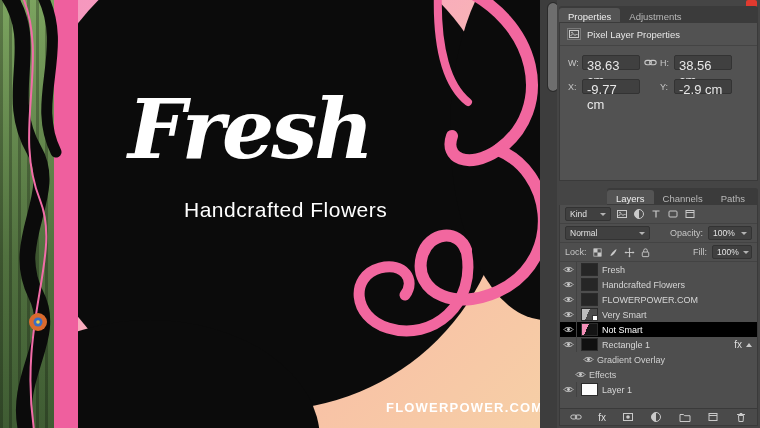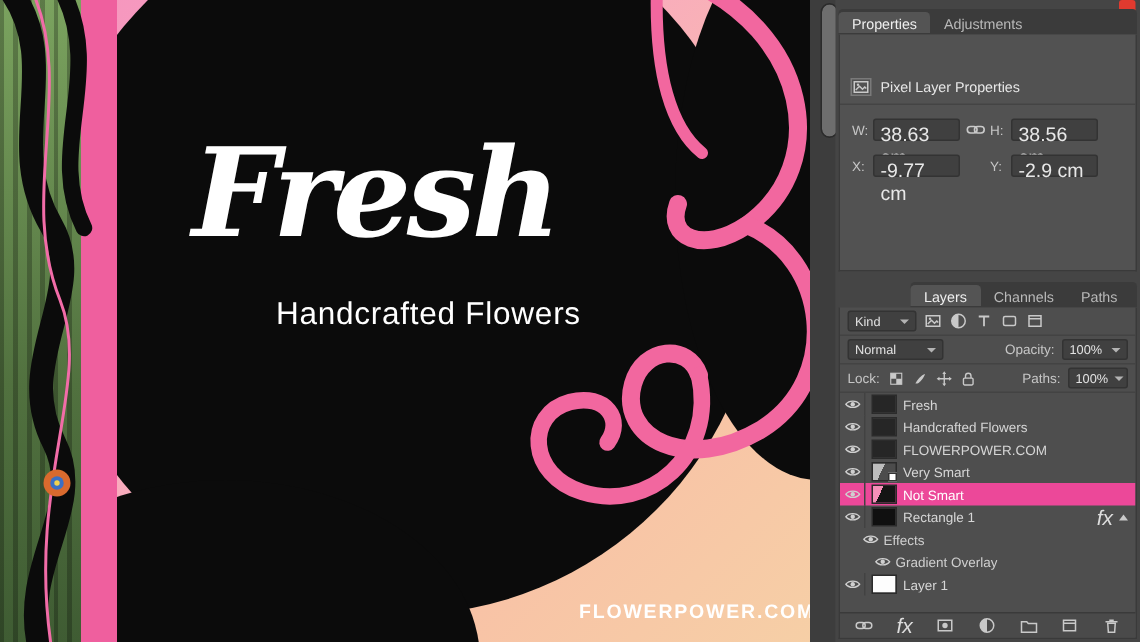--- a/index.html
+++ b/index.html
@@ -30,52 +30,52 @@
   .gutter .thumb { position:absolute; left:3px; top:3px; width:10px; height:88px; background:#6e6e6e; border-radius:5px; }
 
   
   .right { position:absolute; left:557px; top:0; width:203px; height:428px; background:#454545; font-size:9px; color:#d9d9d9; }
   .rec { position:absolute; right:3px; top:0; width:11px; height:9px; background:#e03a2f; border-radius:2px; }
   .tabstrip { position:absolute; left:2px; right:2px; height:17px; background:#3b3b3b; border-radius:3px 3px 0 0; display:flex; align-items:center; }
   .tab { padding:3px 9px 0; font-size:9.5px; color:#b9b9b9; cursor:default; }
   .tab.active { background:#545454; color:#efefef; border-radius:3px 3px 0 0; }
   .props-tabs { top:6px; }
   .props-body { position:absolute; left:2px; right:2px; top:23px; height:158px; background:#525252; border:1px solid #3a3a3a; border-top:none; }
-  .props-head { display:flex; align-items:center; gap:6px; padding:5px 7px; border-bottom:1px solid #444; color:#e7e7e7; font-size:9.5px;margin-top:24px; }
+  .props-head { display:flex; align-items:center; gap:6px; padding:5px 7px; border-bottom:1px solid #444; color:#e7e7e7; font-size:9.5px; }
   .mini-frame { width:14px; height:12px; border:1px solid #7a7a7a; display:flex; align-items:center; justify-content:center; color:#cfcfcf; }
   .props-fields { display:grid; grid-template-columns:14px 58px 20px 14px 58px; row-gap:9px; align-items:center; padding:9px 8px; color:#c6c6c6; }
   .field { background:#404040; border:1px solid #333; border-radius:2px; color:#e8e8e8; font-size:13px; padding:2px 4px; height:15px; }
   .chainwrap { display:flex; justify-content:center; color:#bdbdbd; }
 
   .layers-tabs { top:188px;margin-left:48px; }
   .layers-body { position:absolute; left:2px; right:2px; top:205px; bottom:2px; background:#4e4e4e; border:1px solid #3a3a3a; border-top:none; display:flex; flex-direction:column; }
   .ctrl-row { display:flex; align-items:center; gap:5px; height:19px; padding:0 5px; border-bottom:1px solid #434343; color:#c6c6c6; }
   .sel { display:inline-flex; align-items:center; justify-content:space-between; gap:4px; background:#404040; border:1px solid #333;
          border-radius:2px; color:#e2e2e2; font-size:8.5px; padding:1px 4px; height:14px; }
   .caret { width:0; height:0; border-left:3px solid transparent; border-right:3px solid transparent; border-top:3.5px solid #b3b3b3; }
   .icon { display:inline-flex; align-items:center; justify-content:center; color:#c9c9c9; }
   .icon svg { display:block; }
   .spacer { flex:1; }
 
   .layer-list { flex:1; overflow:hidden; }
   .lrow { display:flex; align-items:center; height:15px; color:#d6d6d6; }
-  .lrow.selected { background:#ec4899; color:#fff;text-align:right; }
+  .lrow.selected { background:#000000; color:#fff;text-align:right; }
   .eye-cell { width:17px; align-self:stretch; border-right:1px solid #424242; display:flex; align-items:center; justify-content:center; color:#cfcfcf; }
   .sub .eye-cell { border-right:none; margin-left:12px; }
   .thumb { width:15px; height:11px; margin:0 5px; outline:1px solid #2b2b2b; position:relative; flex:none; }
   .t-dark { background:#262626; }
   .t-rect { background:#101010; }
   .t-white { background:#fdfdfd; }
   .t-art { background:linear-gradient(115deg,#f48fb8 35%,#141414 35%); }
   .t-gray { background:linear-gradient(115deg,#bdbdbd 40%,#4c4c4c 40%); }
   .badge { position:absolute; right:-1px; bottom:-1px; width:6px; height:6px; background:#fff; border:1px solid #333; }
   .lname { font-size:9px; white-space:nowrap; overflow:hidden; }
   .sub .lname { color:#cfcfcf; }
   .fxwrap { margin-left:auto; display:flex; align-items:center; gap:4px; padding-right:5px; }
-  .fx-txt { font-style:italic; font-size:14px; color:#ddd; }
+  .fx-txt { font-size:10px; color:#ddd; }
   .tri-up { width:0; height:0; border-left:3.5px solid transparent; border-right:3.5px solid transparent; border-bottom:4px solid #c9c9c9; }
   .rowlock { margin-left:auto; padding-right:6px; color:#cfcfcf; display:flex; }
   .layers-footer { height:17px; border-top:1px solid #3a3a3a; background:#4a4a4a; display:flex; align-items:center; justify-content:space-between; padding:0 10px; }
 </style>
 </head>
 <body>
 
 <svg width="0" height="0" style="position:absolute">
   <defs>
     <symbol id="i-eye" viewBox="0 0 12 12">
@@ -242,21 +242,21 @@
             </svg>
           </span>
         <span class="icon">
             <svg width="12" height="12">
               <use href="#i-newlayer"></use>
             </svg>
           </span>
       </div>
 
       <div class="ctrl-row">
-        <span class="sel" style="width:64px">
+        <span class="sel" style="width:85px">
             <span>Normal</span>
             <span class="caret"></span>
           </span>
         <span class="spacer"></span>
         <span>Opacity:</span>
         <span class="sel" style="width:44px">
             <span>100%</span>
             <span class="caret"></span>
           </span>
       </div>
@@ -277,21 +277,21 @@
             <svg width="11" height="11">
               <use href="#i-move"></use>
             </svg>
           </span>
         <span class="icon">
             <svg width="11" height="11">
               <use href="#i-lock"></use>
             </svg>
           </span>
         <span class="spacer"></span>
-        <span>Paths:</span>
+        <span>Fill:</span>
         <span class="sel" style="width:40px">
             <span>100%</span>
             <span class="caret"></span>
           </span>
       </div>
 
       <div class="layer-list">
 
         <div class="lrow">
           <span class="eye-cell icon">
@@ -352,36 +352,36 @@
               </svg>
             </span>
           <span class="thumb t-rect"></span>
           <span class="lname">Rectangle 1</span>
           <span class="fxwrap">
             <span class="fx-txt">fx</span>
             <span class="tri-up"></span>
           </span>
         </div>
 
+        <div class="lrow sub" style="padding-left:8px">
+          <span class="eye-cell icon">
+              <svg width="11" height="11">
+                <use href="#i-eye"></use>
+              </svg>
+            </span>
+          <span class="lname">Gradient Overlay</span>
+        </div>
+
         <div class="lrow sub">
           <span class="eye-cell icon">
               <svg width="11" height="11">
                 <use href="#i-eye"></use>
               </svg>
             </span>
           <span class="lname">Effects</span>
-        </div>
-
-        <div class="lrow sub" style="padding-left:8px">
-          <span class="eye-cell icon">
-              <svg width="11" height="11">
-                <use href="#i-eye"></use>
-              </svg>
-            </span>
-          <span class="lname">Gradient Overlay</span>
         </div>
 
         <div class="lrow">
           <span class="eye-cell icon">
               <svg width="11" height="11">
                 <use href="#i-eye"></use>
               </svg>
             </span>
           <span class="thumb t-white"></span>
           <span class="lname">Layer 1</span>

